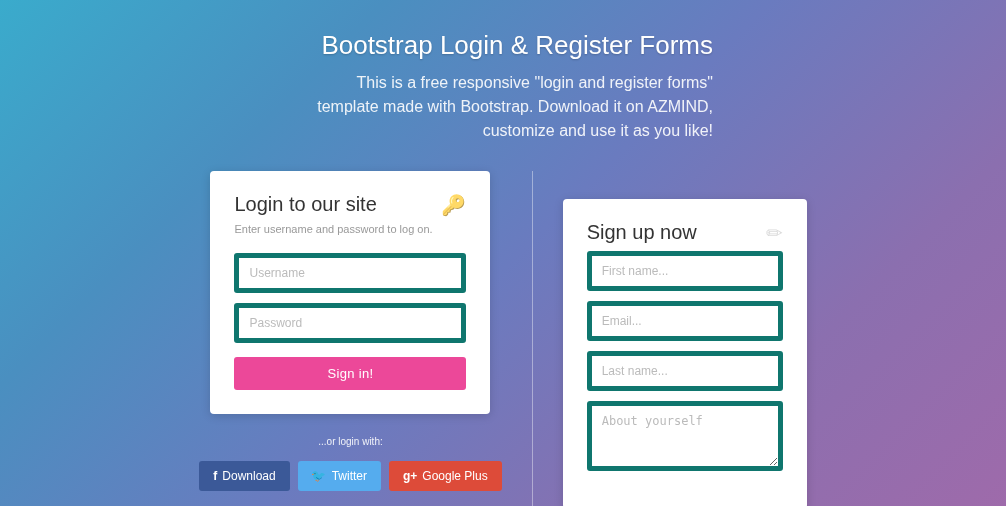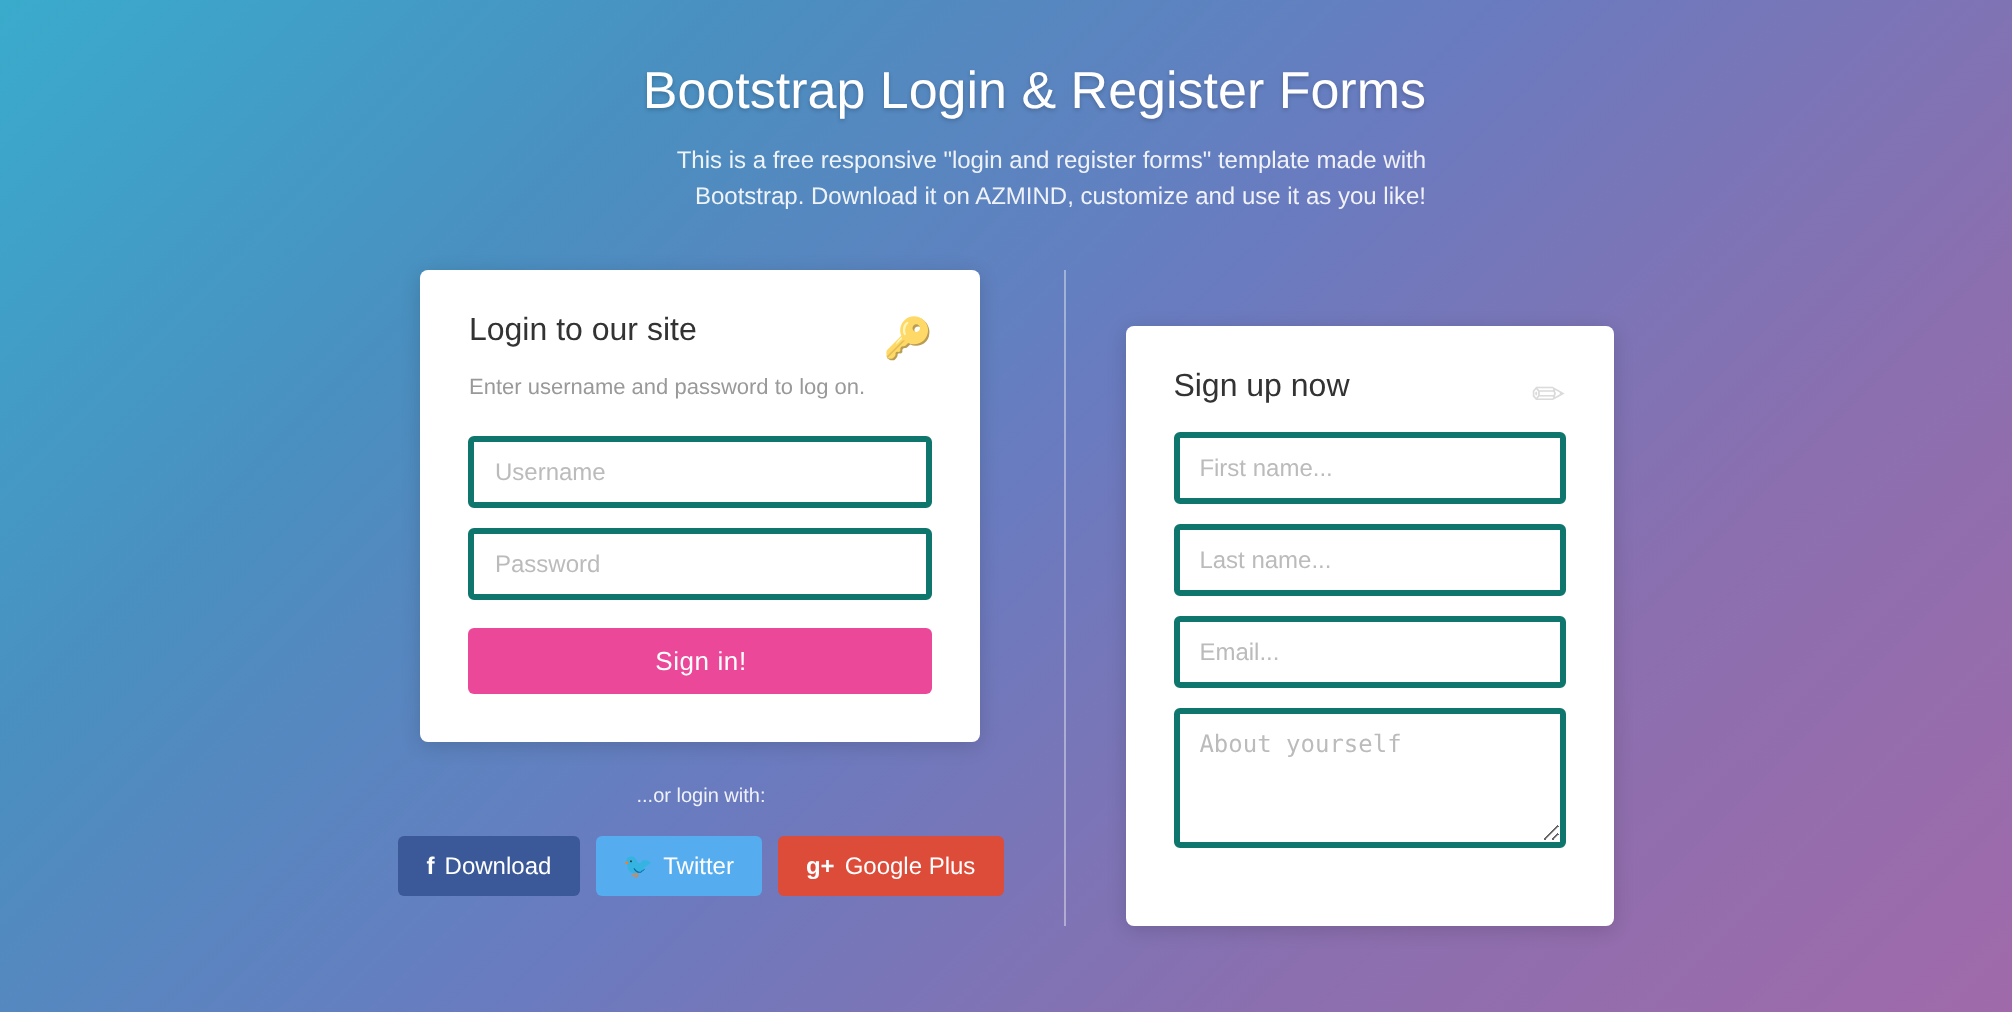--- a/index.html
+++ b/index.html
@@ -23,21 +23,21 @@
     }
 
     .header h1 {
       font-size: 26px;
       font-weight: 400;
       margin-bottom: 10px;
       text-shadow: 0 1px 2px rgba(0,0,0,0.2);
     }
 
     .header p {
-      font-size: 12px;
+      font-size: 16px;
       opacity: 0.9;
       line-height: 1.5;
       max-width: 420px;
     }
 
     .forms-container {
       display: flex;
       gap: 0;
       width: 100%;
       max-width: 860px;
@@ -68,21 +68,21 @@
     }
 
     .card-header {
       display: flex;
       justify-content: space-between;
       align-items: flex-start;
       margin-bottom: 6px;
     }
 
     .card-title {
-      font-size: 16px;
+      font-size: 20px;
       color: #333;
       font-weight: 500;
     }
 
     .card-icon {
       color: #ccc;
       font-size: 20px;
       opacity: 0.7;
     }
 
@@ -92,21 +92,21 @@
       margin-bottom: 18px;
     }
 
     .form-group {
       margin-bottom: 10px;
     }
 
     .form-control {
       width: 100%;
       padding: 8px 10px;
-      border: 3px solid #0f766e;
+      border: 5px solid #0f766e;
       border-radius: 3px;
       font-size: 12px;
       color: #999;
       outline: none;
       background: white;
     }
 
     .form-control::placeholder {
       color: #bbb;
     }
@@ -230,23 +230,23 @@
 
   <div class="form-card register-card">
     <div class="card-header">
       <span class="card-title">Sign up now</span>
       <span class="card-icon">✏</span>
     </div>
     <div class="form-group">
       <input type="text" class="form-control" placeholder="First name..." style="">
     </div>
     <div class="form-group">
+      <input type="email" class="form-control" placeholder="Email..." style="">
+    </div>
+    <div class="form-group">
       <input type="text" class="form-control" placeholder="Last name..." style="">
     </div>
     <div class="form-group">
-      <input type="email" class="form-control" placeholder="Email..." style="">
-    </div>
-    <div class="form-group">
       <textarea class="form-control" placeholder="About yourself" style=""></textarea>
     </div>
   </div>
 
 </div>
 
 </body></html>

